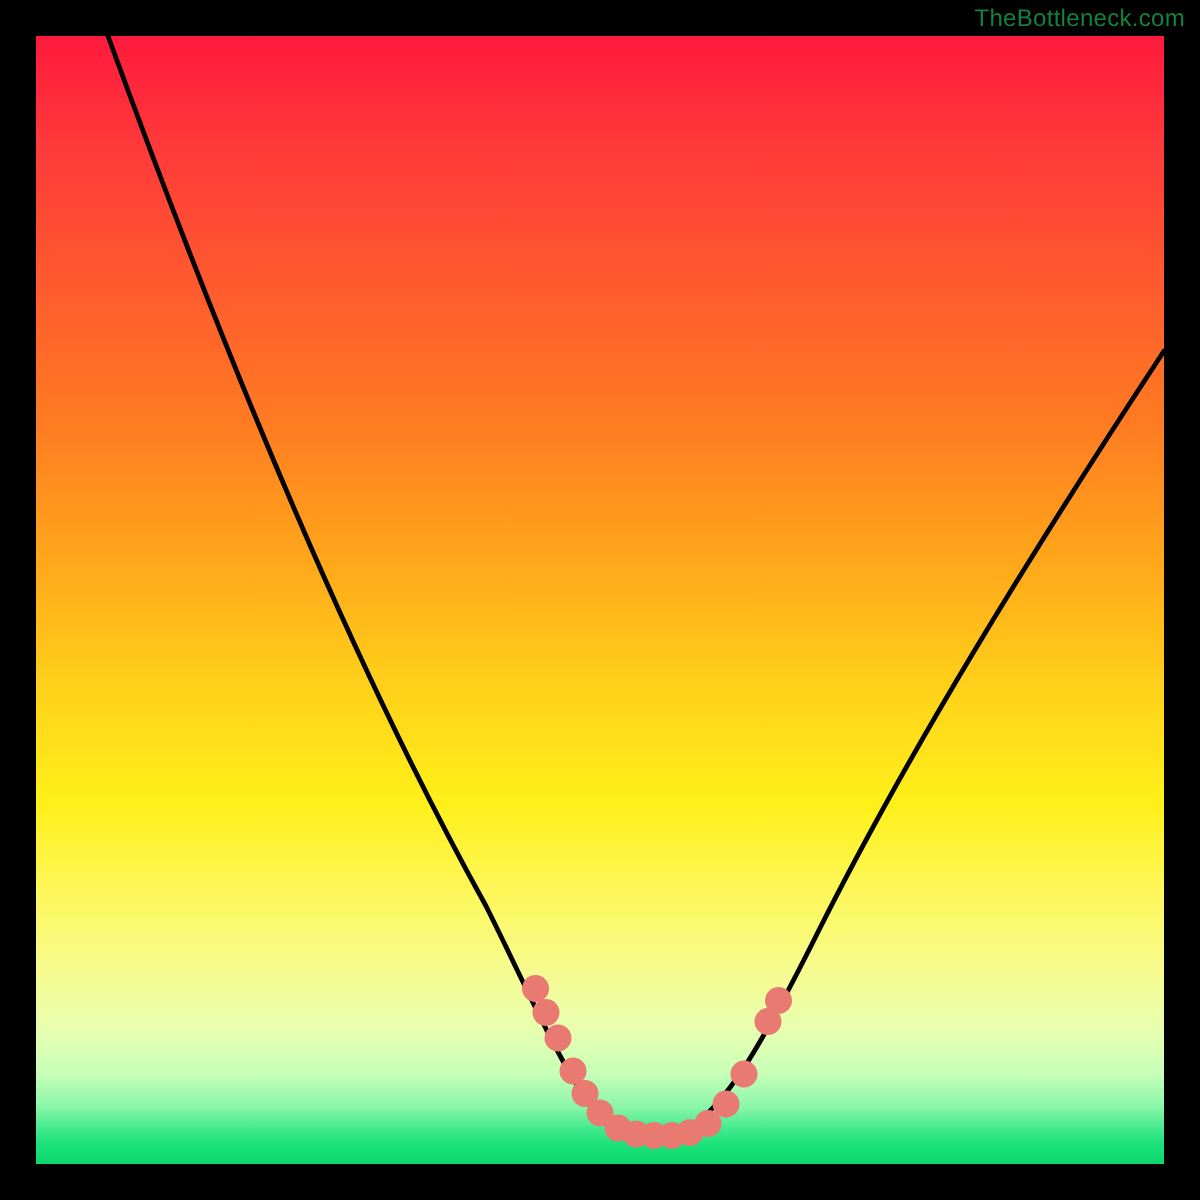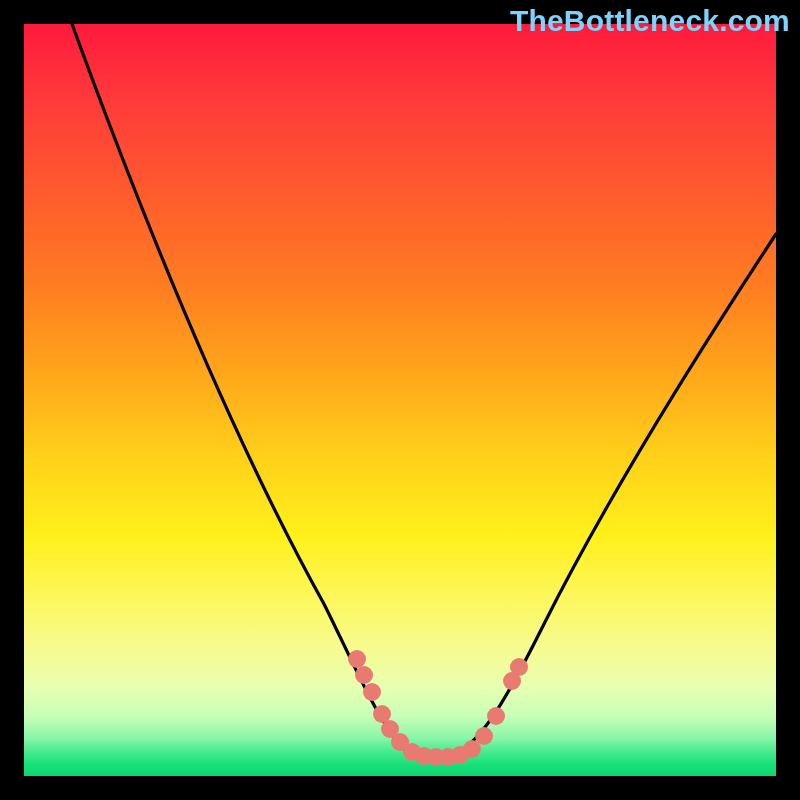--- a/index.html
+++ b/index.html
@@ -39,24 +39,24 @@
       #88f5a8 95%,
       #3ee98c 97%,
       #18e078 98.5%,
       #0bd76c 100%
     );
   }
   .watermark {
     position: absolute;
     top: 4px;
     right: 10px;
-    color: #7dd3fc;
-    font-size: 30px;
+    color: #15803d;
+    font-size: 16px;
     letter-spacing: 0.2px;
-    font-weight: 700;
+    font-weight: 400;
     user-select: none;
   }
   svg.curve {
     position: absolute;
     left: 0; top: 0;
     width: 752px; height: 752px;
     overflow: visible;
   }
 </style>
 </head>

